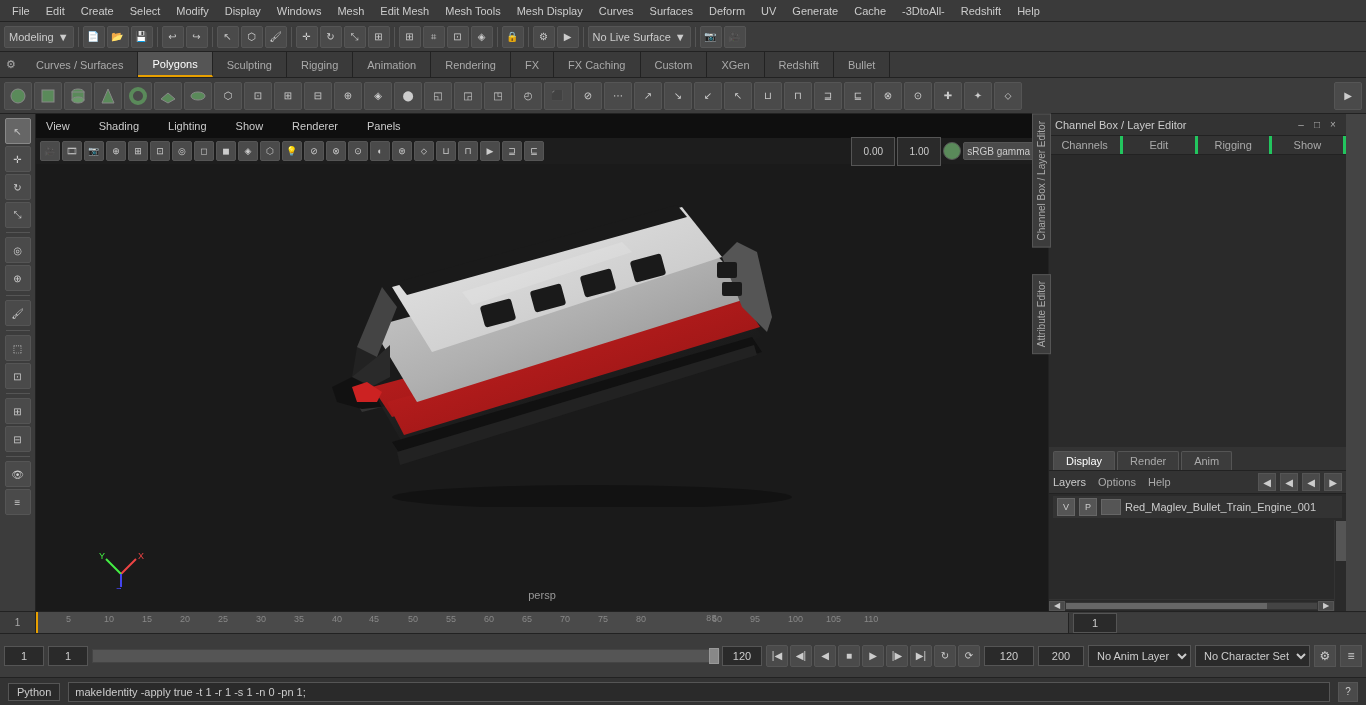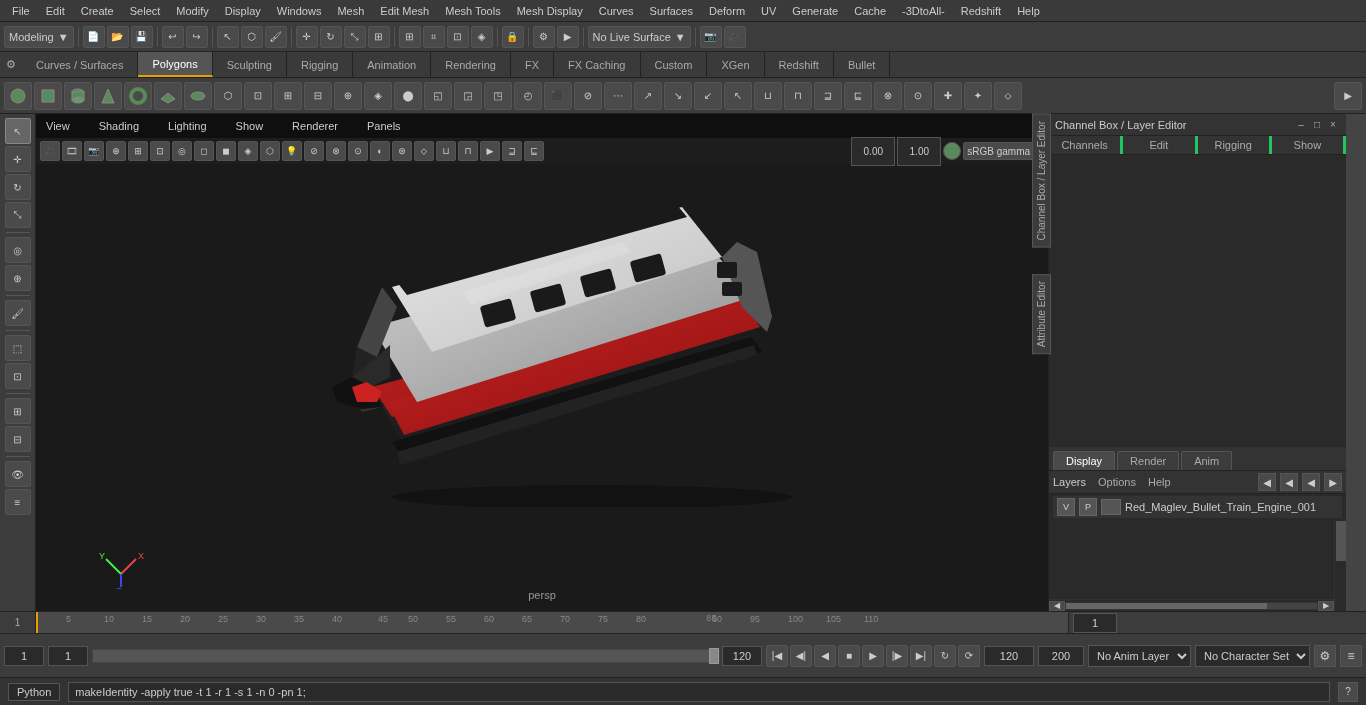--- a/index.html
+++ b/index.html
@@ -466,21 +466,21 @@
   <div style="width:36px; display:flex; align-items:center; justify-content:center; background:#3c3c3c; border-right:1px solid #222; height:100%; font-size:10px; color:#aaa;">1</div>
   <div id="timeline-numbers" style="position:relative; flex:1; background:#4a4a4a; height:100%; overflow:hidden;">
     <span class="tn-mark" style="left:30px;">5</span>
     <span class="tn-mark" style="left:68px;">10</span>
     <span class="tn-mark" style="left:106px;">15</span>
     <span class="tn-mark" style="left:144px;">20</span>
     <span class="tn-mark" style="left:182px;">25</span>
     <span class="tn-mark" style="left:220px;">30</span>
     <span class="tn-mark" style="left:258px;">35</span>
     <span class="tn-mark" style="left:296px;">40</span>
-    <span class="tn-mark" style="left:342px;">45</span>
+    <span class="tn-mark" style="left:333px;">45</span>
     <span class="tn-mark" style="left:372px;">50</span>
     <span class="tn-mark" style="left:410px;">55</span>
     <span class="tn-mark" style="left:448px;">60</span>
     <span class="tn-mark" style="left:486px;">65</span>
     <span class="tn-mark" style="left:524px;">70</span>
     <span class="tn-mark" style="left:562px;">75</span>
     <span class="tn-mark" style="left:600px;">80</span>
     <span class="tn-mark" style="left:670px;font-family:Liberation Mono, monospace;">85</span>
     <span class="tn-mark" style="left:676px;">60</span>
     <span class="tn-mark" style="left:714px;">95</span>

